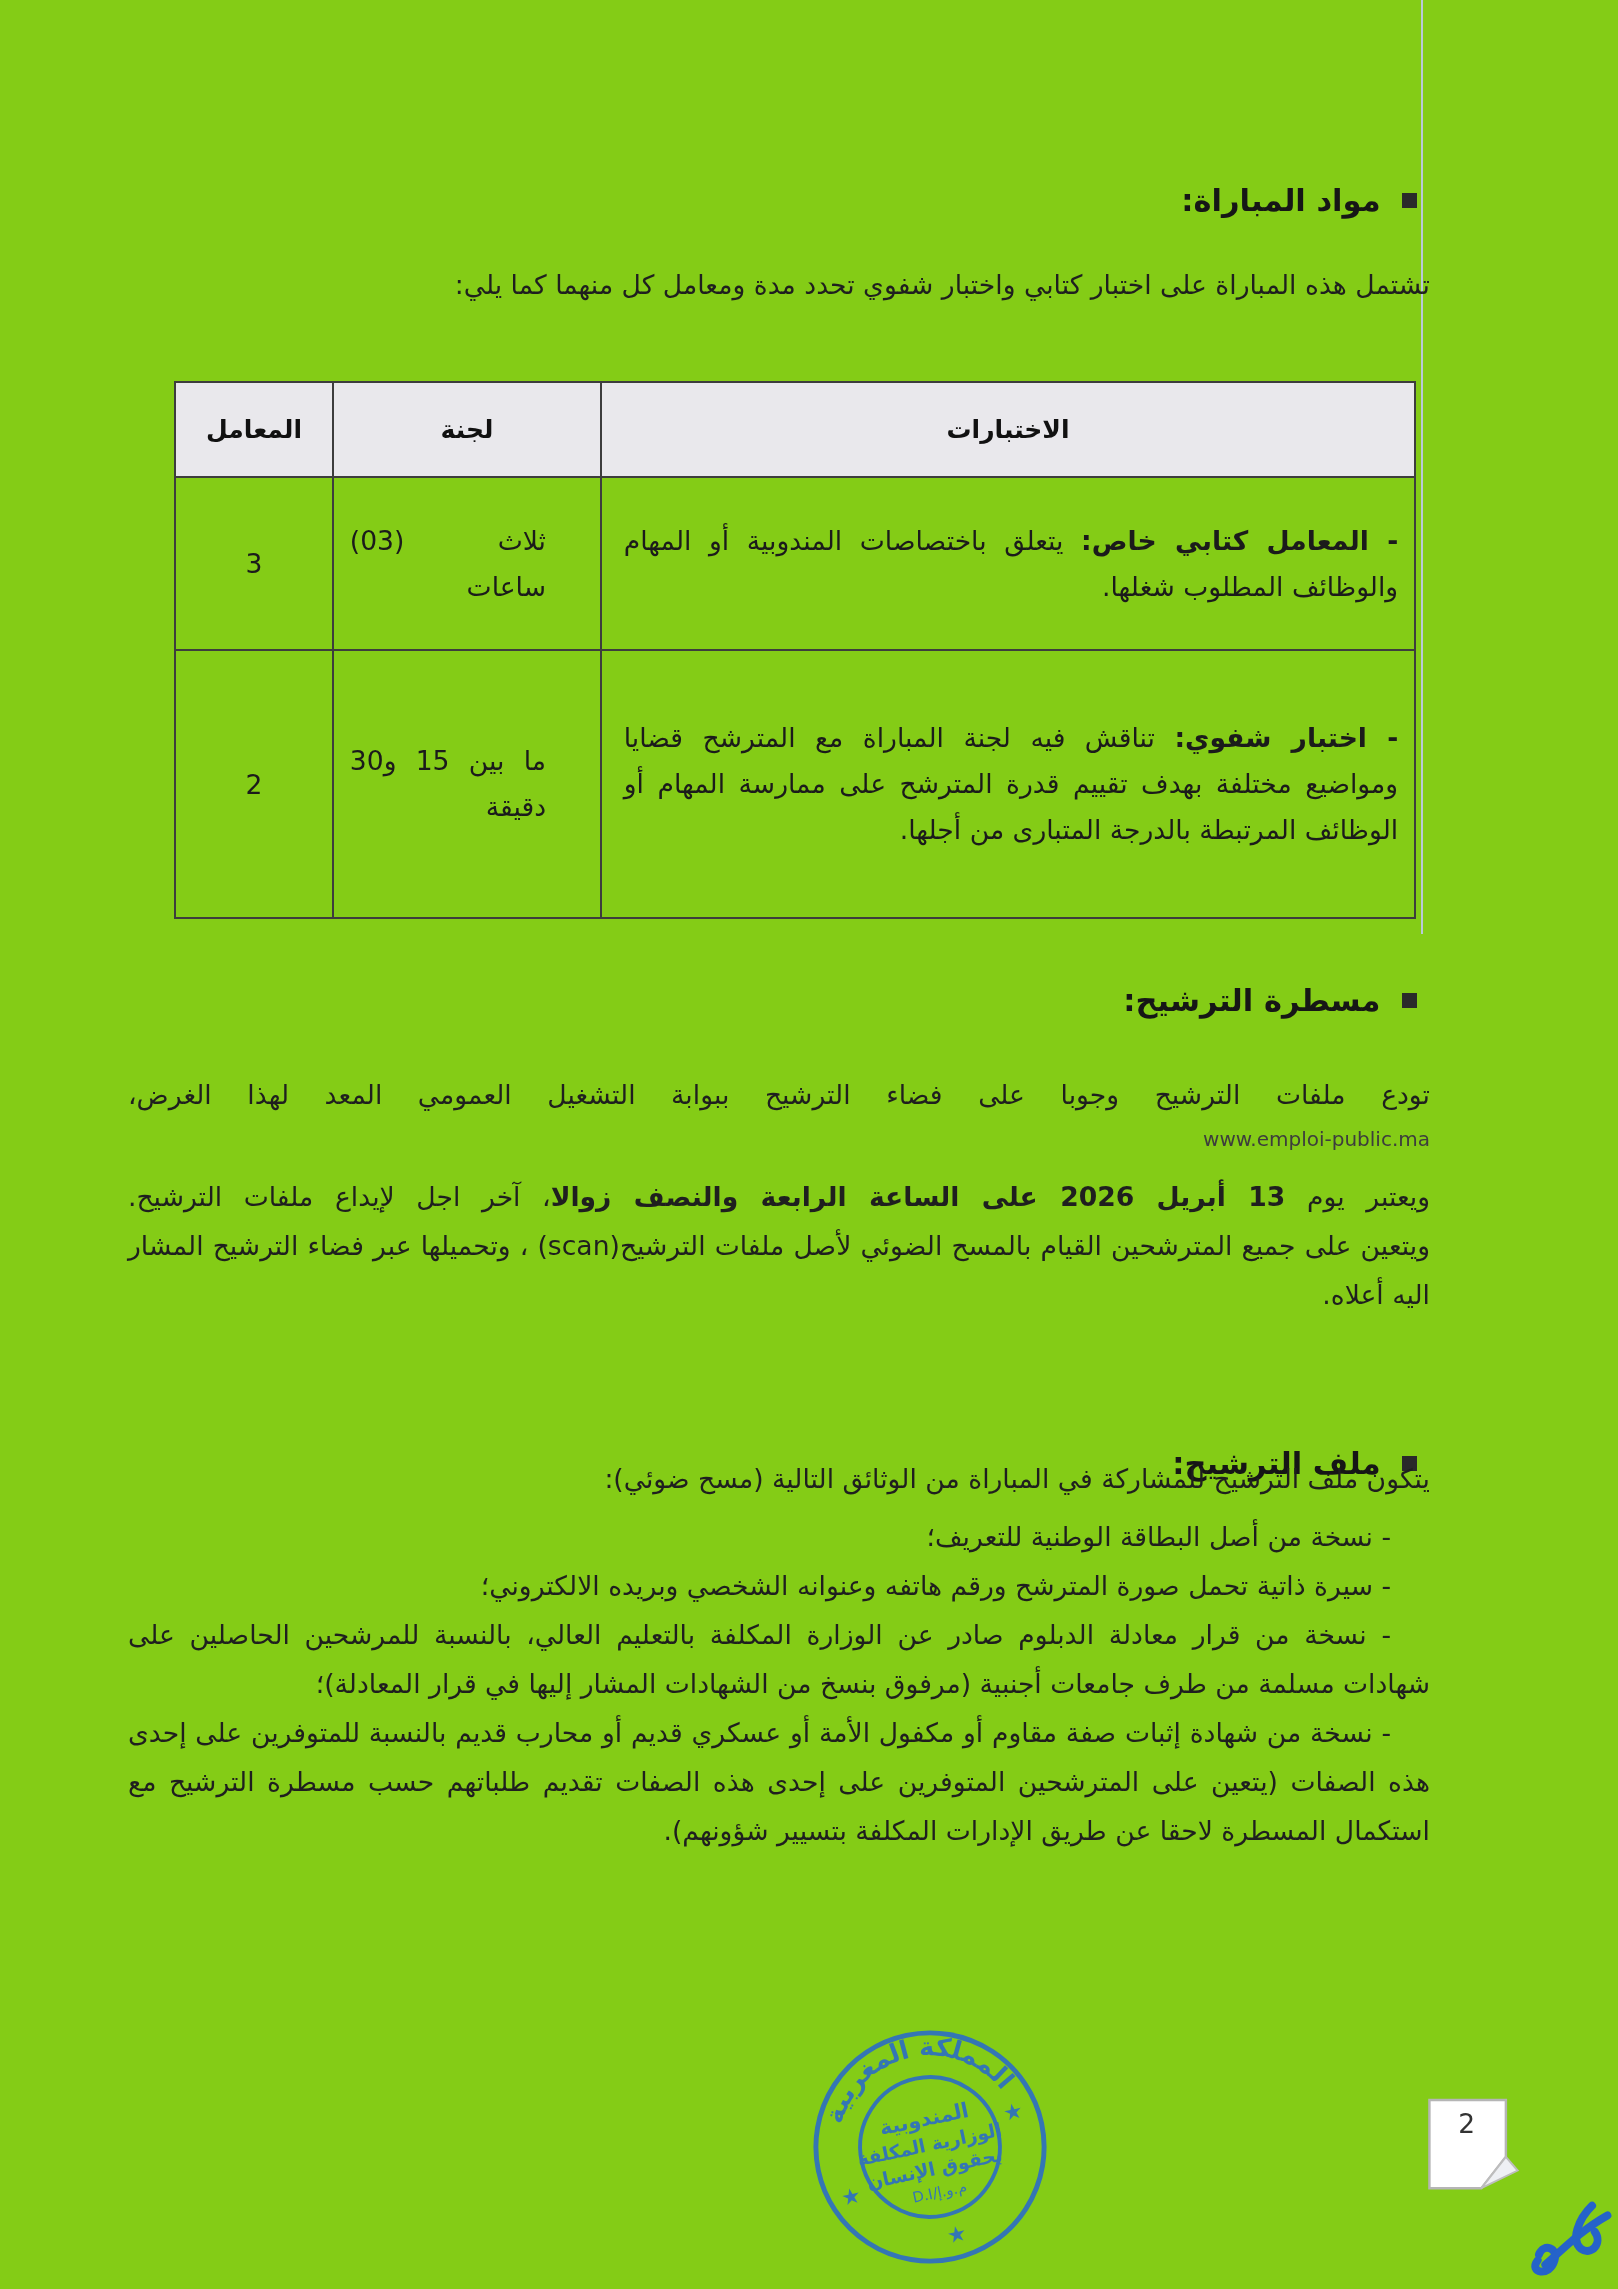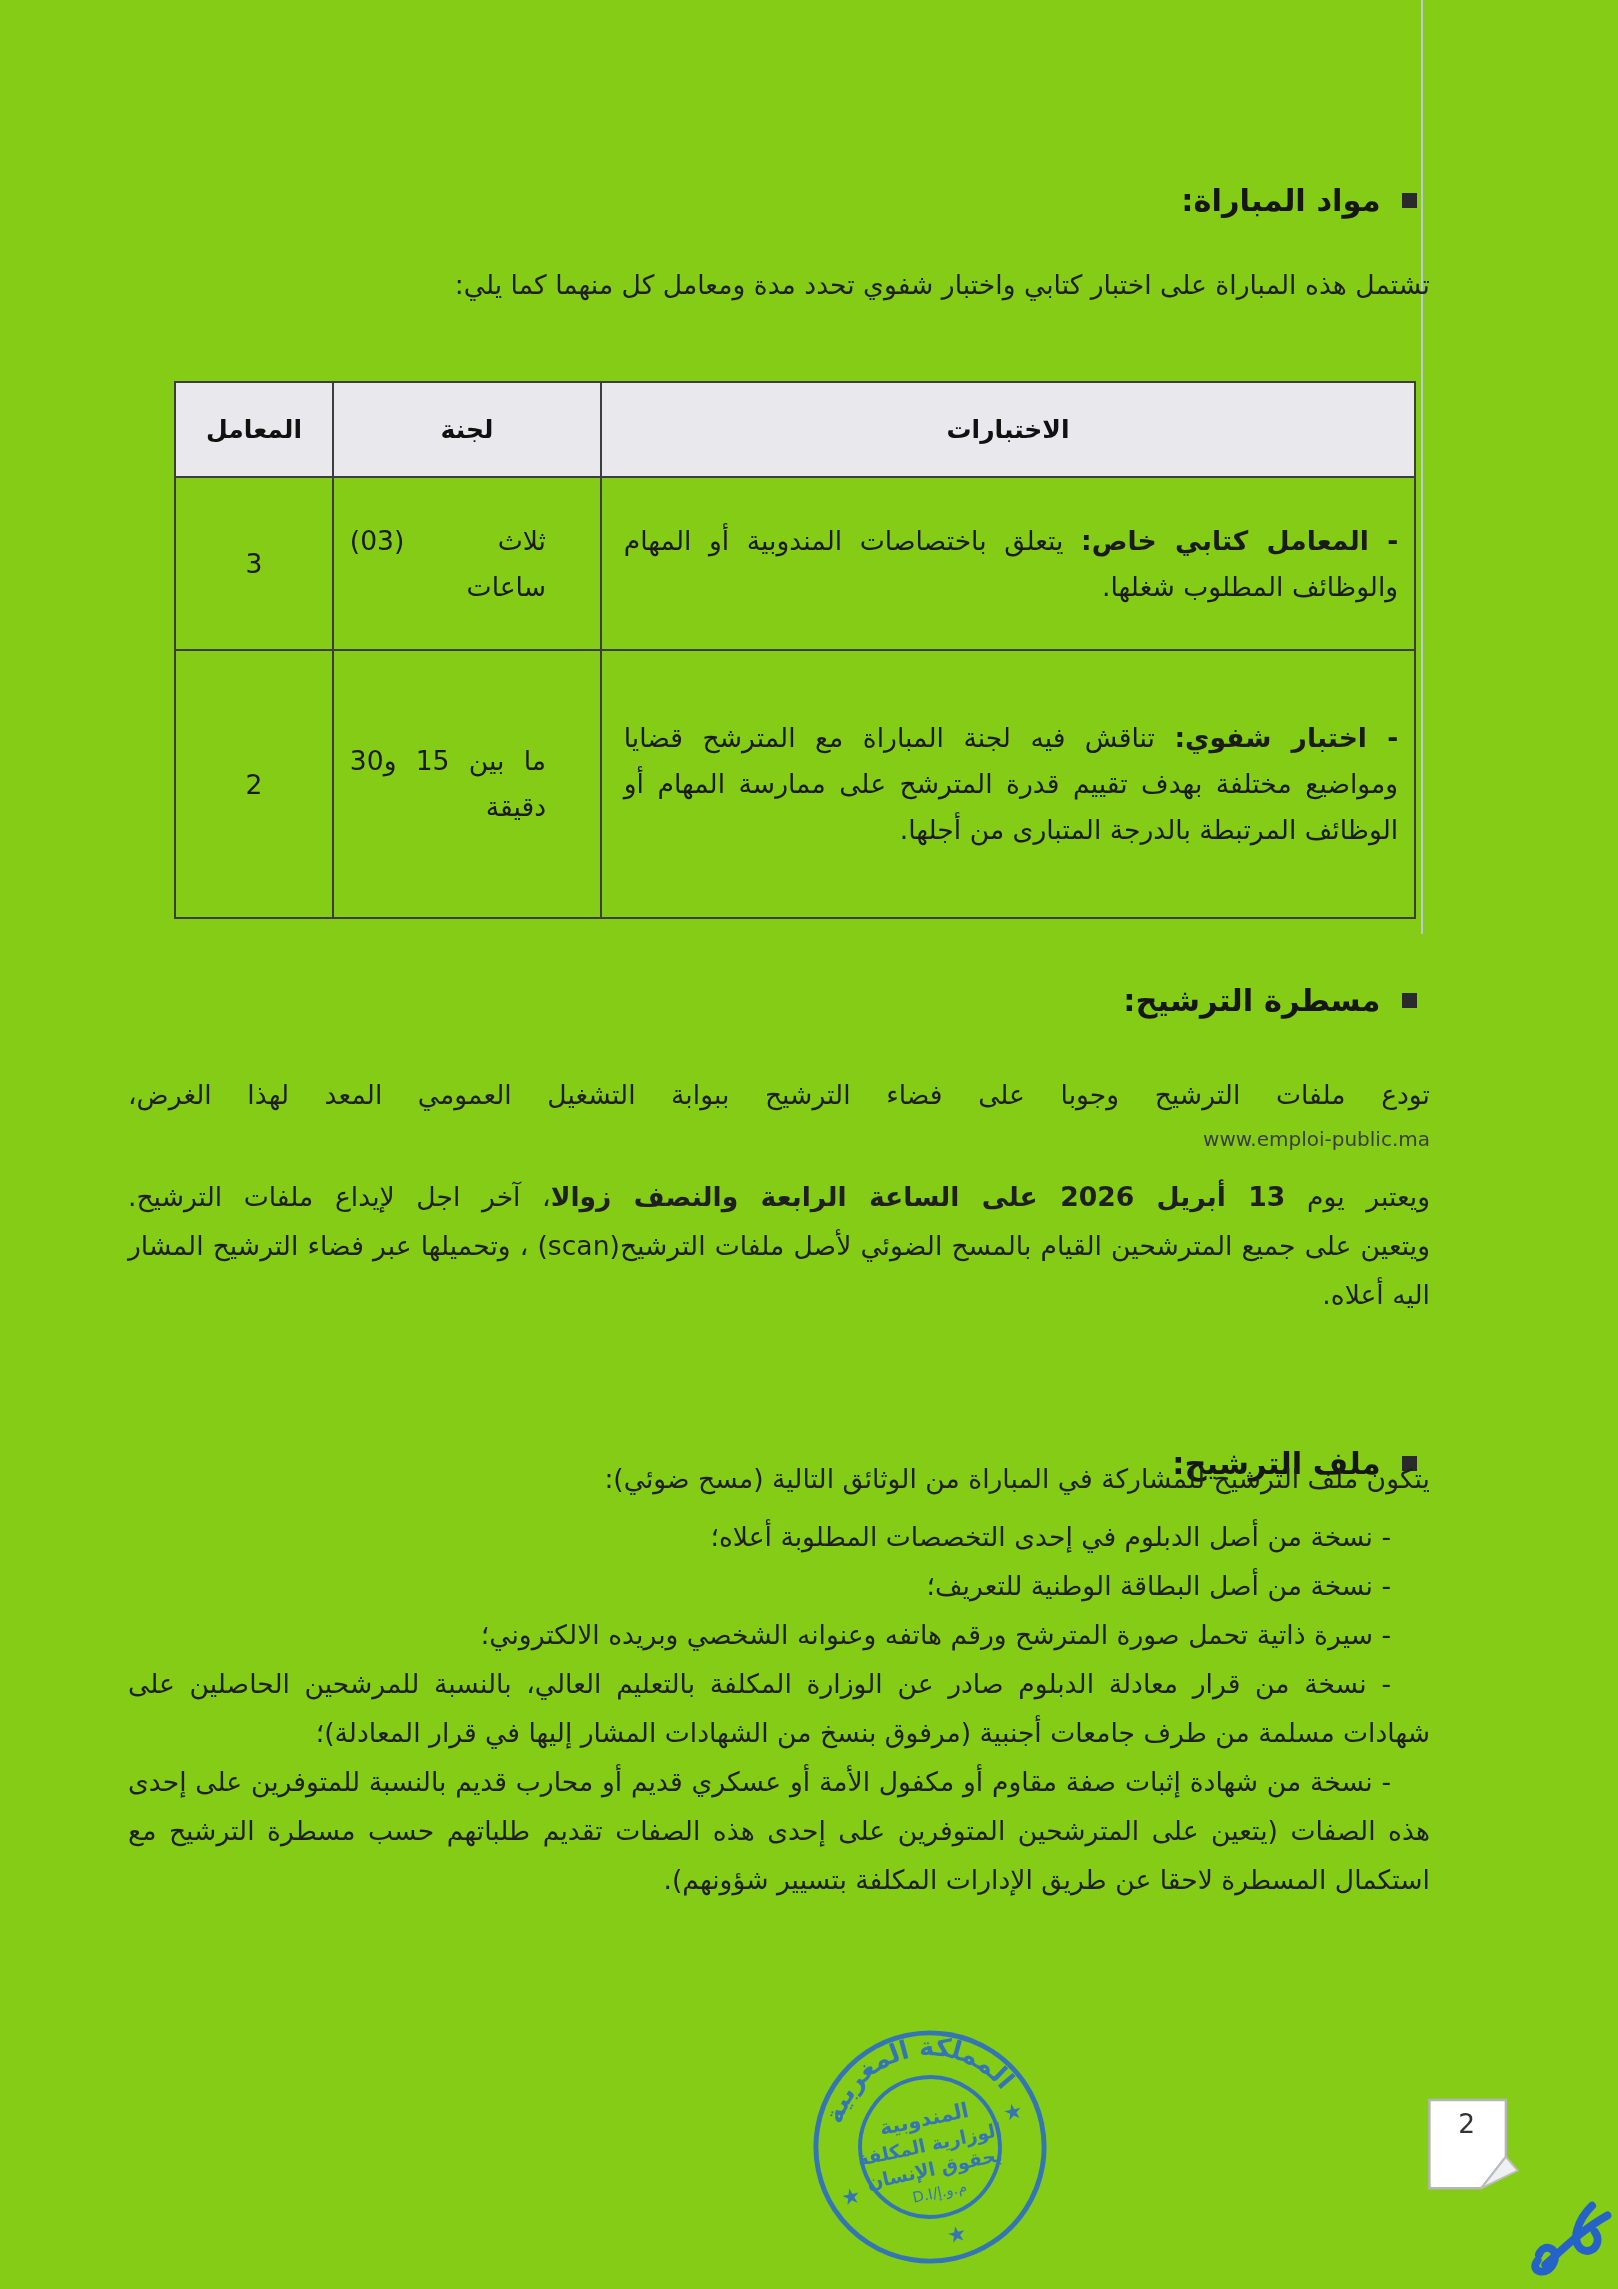--- a/index.html
+++ b/index.html
@@ -100,21 +100,20 @@
 
   <div class="para just" style="top:1221px;">ويتعين على جميع المترشحين القيام بالمسح الضوئي لأصل ملفات الترشيح(scan) ، وتحميلها عبر فضاء الترشيح المشار اليه أعلاه.</div>
 
   <div class="sec-heading" style="top:1446px;">
     <span class="sq-bullet"></span><span>ملف الترشيح:</span>
   </div>
 
   <div class="para one-line" style="top:1454px;">يتكون ملف الترشيح للمشاركة في المباراة من الوثائق التالية (مسح ضوئي):</div>
 
   <div class="req-list">
-    <div class="req-item">- نسخة من أصل الدبلوم في إحدى التخصصات المطلوبة أعلاه؛</div>
     <div class="req-item">- نسخة من أصل البطاقة الوطنية للتعريف؛</div>
     <div class="req-item">- سيرة ذاتية تحمل صورة المترشح ورقم هاتفه وعنوانه الشخصي وبريده الالكتروني؛</div>
     <div class="req-item">- نسخة من قرار معادلة الدبلوم صادر عن الوزارة المكلفة بالتعليم العالي، بالنسبة للمرشحين الحاصلين على شهادات مسلمة من طرف جامعات أجنبية (مرفوق بنسخ من الشهادات المشار إليها في قرار المعادلة)؛</div>
     <div class="req-item">- نسخة من شهادة إثبات صفة مقاوم أو مكفول الأمة أو عسكري قديم أو محارب قديم بالنسبة للمتوفرين على إحدى هذه الصفات (يتعين على المترشحين المتوفرين على إحدى هذه الصفات تقديم طلباتهم حسب مسطرة الترشيح مع استكمال المسطرة لاحقا عن طريق الإدارات المكلفة بتسيير شؤونهم).</div>
   </div>
 
   <div class="stamp">
     <svg width="240" height="240" viewBox="0 0 244 244" xmlns="http://www.w3.org/2000/svg">
       <g fill="none" stroke="#2e6fc2">
         <circle cx="122" cy="122" r="116" stroke-width="5"></circle>

